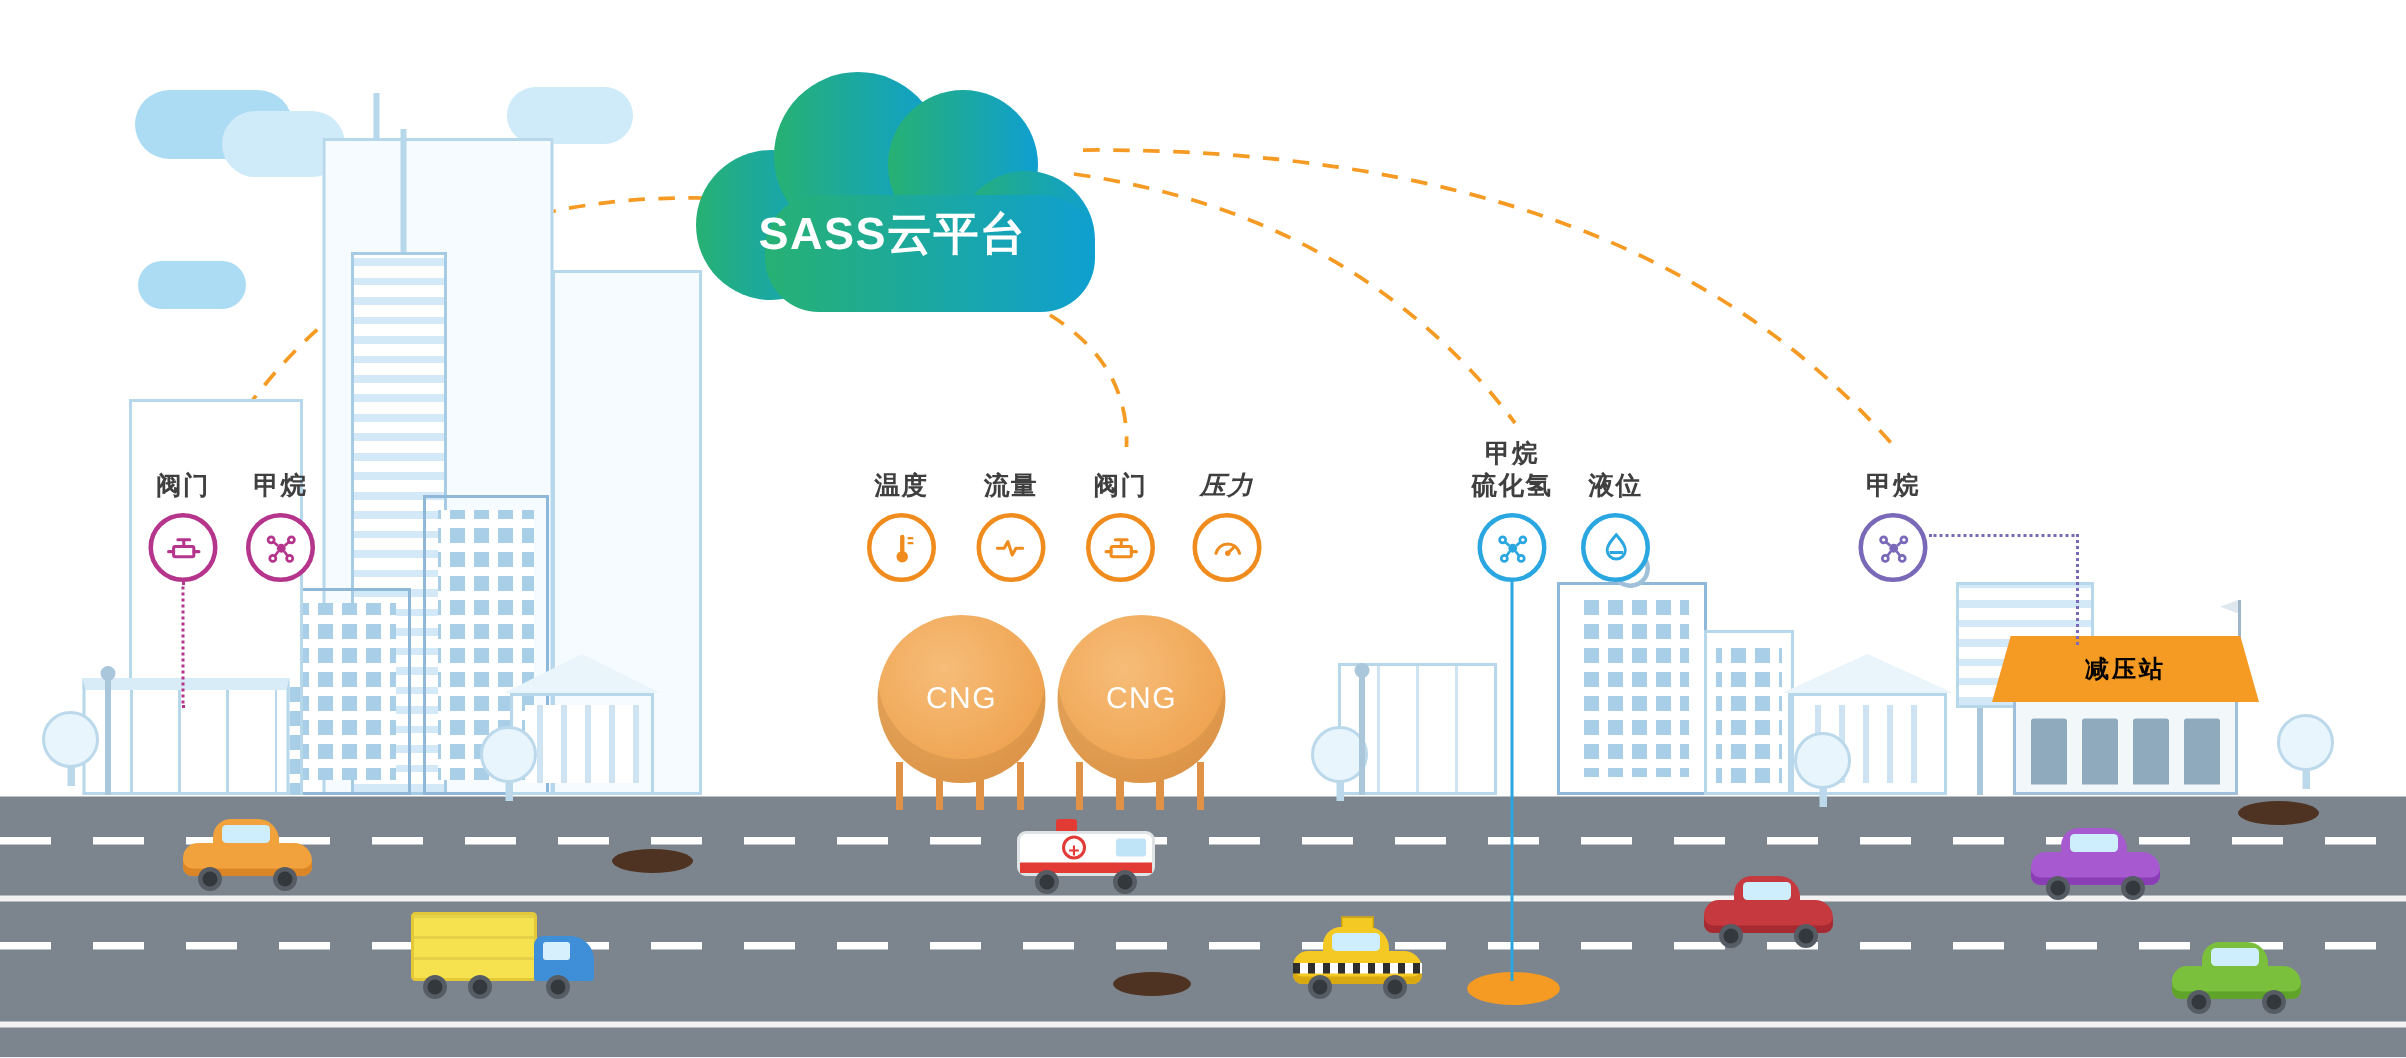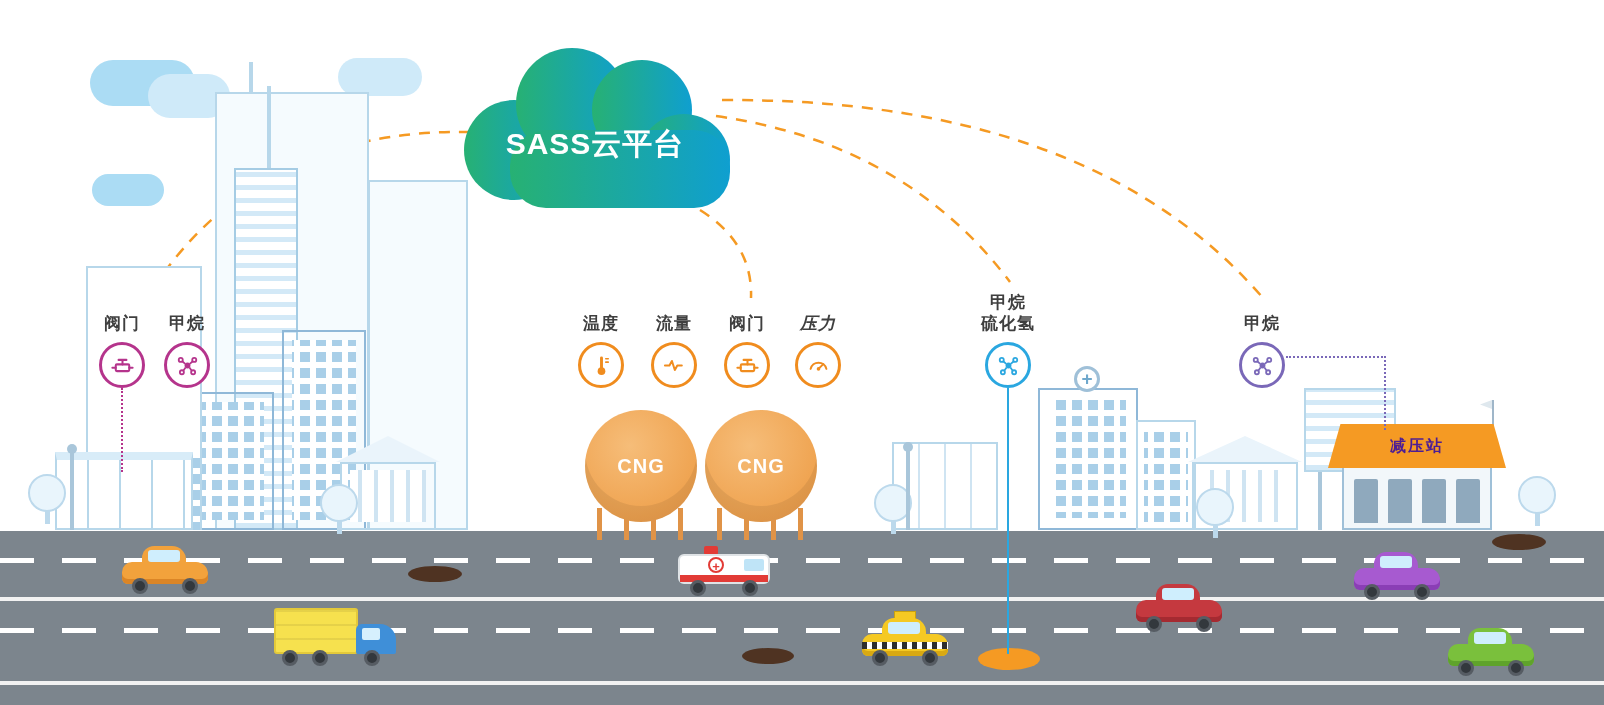--- a/index.html
+++ b/index.html
@@ -7,21 +7,21 @@
   .scene{position:relative;width:1604px;height:705px;overflow:hidden;background:#ffffff;}
 
   
   .cloudlet{position:absolute;border-radius:40px;z-index:0;}
 
   
   .curves{position:absolute;left:0;top:0;z-index:1;pointer-events:none;}
 
   
   .sass-cloud{position:absolute;left:452px;top:38px;width:285px;height:185px;z-index:4;}
-  .sass-cloud .label{position:absolute;left:30px;top:86px;width:226px;text-align:center;
+  .sass-cloud .label{position:absolute;left:30px;top:98px;width:226px;text-align:center;
      color:#fff;font-size:30px;font-weight:bold;letter-spacing:1px;}
 
   
   .b{position:absolute;background:#fff;border:2px solid #b7d7ea;box-sizing:border-box;z-index:2;}
   .ant{position:absolute;width:4px;background:#b7d7ea;z-index:2;}
   .win-grid{background-color:#fff;padding:8px;background-clip:content-box;
      background-image:repeating-linear-gradient(0deg,#fff 0 6px,transparent 6px 16px),
                       repeating-linear-gradient(90deg,#a9cfe8 0 10px,transparent 10px 16px);}
   .h-stripes{background-image:repeating-linear-gradient(0deg,#d3e9f7 0 5px,#fff 5px 13px);}
   .classical{position:absolute;z-index:2;}
@@ -33,34 +33,34 @@
   .tree{position:absolute;width:38px;height:38px;border-radius:50%;background:#e9f5fc;
        border:2px solid #bcd9ec;z-index:2;box-sizing:border-box;}
   .tree::after{content:"";position:absolute;left:15px;top:35px;width:5px;height:13px;background:#bcd9ec;}
   .lamp{position:absolute;width:4px;background:#a9c6da;z-index:2;}
   .lamp::before{content:"";position:absolute;left:-3px;top:-8px;width:10px;height:10px;border-radius:50%;background:#a9c6da;}
   .emblem{position:absolute;width:26px;height:26px;border-radius:50%;background:#fff;border:3px solid #9fc0d8;
        color:#6fa8cc;font-weight:bold;font-size:19px;line-height:20px;text-align:center;z-index:3;box-sizing:border-box;}
 
   
   .roof{position:absolute;background:#f59a23;clip-path:polygon(7% 0,93% 0,100% 100%,0 100%);
-       display:flex;align-items:center;justify-content:center;color:#4c1d95;font-weight:bold;
+       display:flex;align-items:center;justify-content:center;color:#000000;font-weight:bold;
        font-size:16px;letter-spacing:2px;z-index:3;text-align:right;}
   .station-body{position:absolute;background:#f2f7fa;border:2px solid #9fc0d8;box-sizing:border-box;
        display:flex;gap:10px;justify-content:center;align-items:flex-end;padding-bottom:5px;z-index:2;}
   .door{width:24px;height:44px;background:#8fa9bd;border-radius:2px 2px 0 0;}
 
   
   .tank{position:absolute;width:112px;height:120px;z-index:2;}
   .tank-legs{position:absolute;left:12px;top:98px;width:88px;height:32px;
        background-image:repeating-linear-gradient(90deg,#e09347 0 5px,transparent 5px 27px);}
   .tank-sphere{position:absolute;left:0;top:0;width:112px;height:112px;border-radius:50%;
        background:radial-gradient(circle at 40% 32%,#f6bd79,#efa350 70%,#e8964a);
        box-shadow:inset 0 -16px 0 rgba(0,0,0,0.07);display:flex;align-items:center;justify-content:center;}
-  .tank-sphere span{color:#fff;font-weight:bold;font-size:20px;letter-spacing:1px;text-align:center;}
+  .tank-sphere span{color:#fff;font-weight:normal;font-size:20px;letter-spacing:1px;text-align:center;}
 
   
   .sensor-item{position:absolute;top:278px;width:70px;text-align:center;z-index:6;}
   .s-label{min-height:56px;display:flex;flex-direction:column;justify-content:flex-end;align-items:center;
        font-size:17px;font-weight:bold;color:#3f3f3f;line-height:1.25;letter-spacing:1px;}
   .s-icon{width:46px;height:46px;border:3px solid var(--sc);border-radius:50%;background:#fff;color:var(--sc);
        display:flex;align-items:center;justify-content:center;margin:8px auto 0;box-sizing:border-box;}
   .s-icon svg{width:27px;height:27px;}
   .g-m{--sc:#b5348c;} .g-o{--sc:#f08c1e;} .g-b{--sc:#2aa7e0;} .g-p{--sc:#7a68b8;}
 
@@ -284,20 +284,31 @@
         <circle cx="12" cy="12" r="2.6" fill="currentColor" stroke="none"></circle>
         <circle cx="6" cy="7" r="1.8"></circle>
             <circle cx="18" cy="7" r="1.8"></circle>
             <circle cx="7" cy="18" r="1.8"></circle>
             <circle cx="17" cy="18" r="1.8"></circle>
         <path d="M10 10.5 7.3 8.2M14 10.5 16.7 8.2M10.3 13.8 8.2 16.6M13.7 13.8 15.8 16.6"></path>
           </g>
         </svg>
     </div>
   </div>
+  <div class="sensor-item g-b" style="left:1042px;">
+    <div class="s-label">液位</div>
+    <div class="s-icon">
+      <svg viewBox="0 0 24 24">
+          <g fill="none" stroke="currentColor" stroke-width="1.7">
+        <path d="M12 4c-3.2 3.8-5.4 6.2-5.4 9a5.4 5.4 0 0 0 10.8 0c0-2.8-2.2-5.2-5.4-9z"></path>
+        <path d="M8 14.5h8"></path>
+          </g>
+        </svg>
+    </div>
+  </div>
 
   <div class="sensor-item g-p" style="left:1227px;">
     <div class="s-label">甲烷</div>
     <div class="s-icon">
       <svg viewBox="0 0 24 24">
           <g stroke="currentColor" stroke-width="1.6" fill="none">
         <circle cx="12" cy="12" r="2.6" fill="currentColor" stroke="none"></circle>
         <circle cx="6" cy="7" r="1.8"></circle>
             <circle cx="18" cy="7" r="1.8"></circle>
             <circle cx="7" cy="18" r="1.8"></circle>

